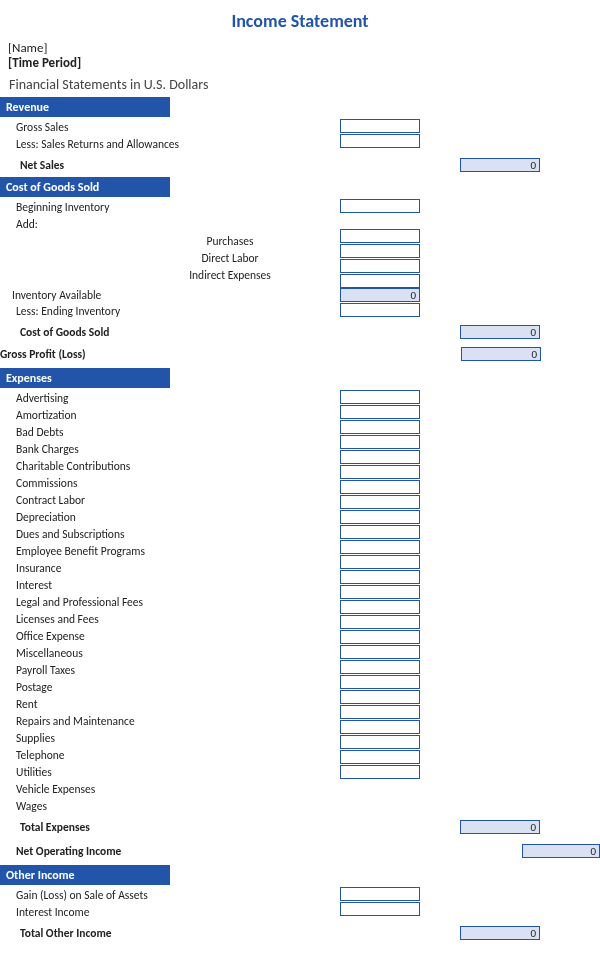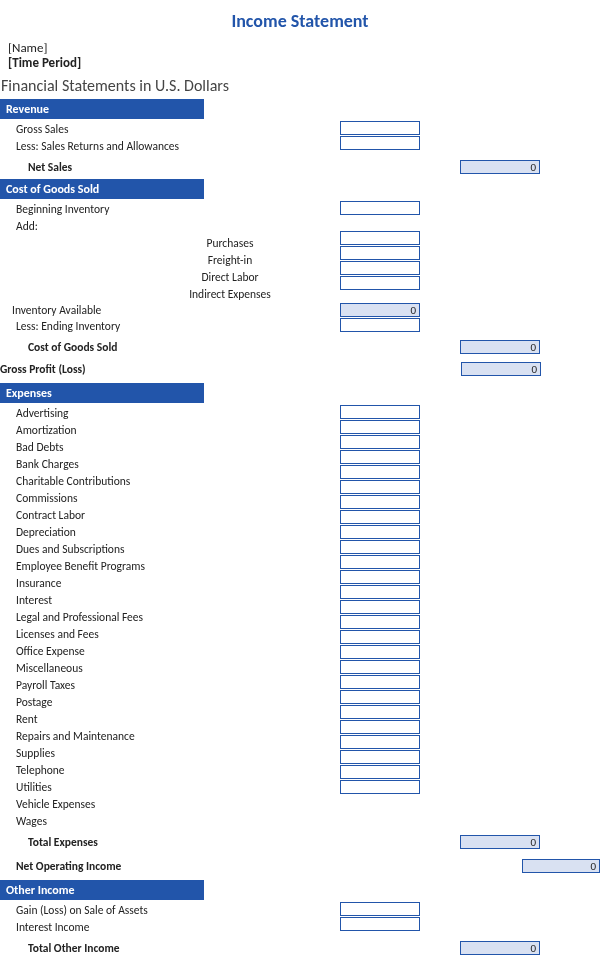--- a/index.html
+++ b/index.html
@@ -13,28 +13,28 @@
     }
     .page-title {
       text-align: center;
       color: #2255aa;
       font-size: 18px;
       font-weight: bold;
       margin-bottom: 8px;
     }
     .name-line { font-size: 13px; margin-left: 8px; }
     .period-line { font-size: 13px; font-weight: bold; margin-left: 8px; margin-bottom: 6px; }
-    .subtitle { font-size: 16px; color: #444; margin-left: 1px; margin-bottom: 4px; }
+    .subtitle { font-size: 14px; color: #444; margin-left: 9px; margin-bottom: 4px; }
     .section-header {
       background: #2255aa;
       color: #fff;
       font-weight: bold;
       font-size: 12px;
       padding: 3px 6px;
-      width: 204px;
+      width: 170px;
       margin-bottom: 2px;
     }
     .row {
       display: flex;
       align-items: center;
       min-height: 16px;
       margin-bottom: 1px;
     }
     .label {
       width: 340px;
@@ -79,21 +79,21 @@
     }
     .net-row {
       display: flex;
       align-items: center;
       min-height: 16px;
       margin-top: 4px;
       margin-bottom: 4px;
     }
     .net-label {
       width: 460px;
-      padding-left: 28px;
+      padding-left: 20px;
       font-weight: bold;
       font-size: 11.5px;
     }
     .net-value {
       width: 80px;
       height: 14px;
       background: #d9e1f2;
       border: 1px solid #2255aa;
       text-align: right;
       padding-right: 3px;
@@ -156,23 +156,20 @@
       <div class="row">
           <div class="label indent2">Beginning Inventory</div>
         </div>
       <div class="row">
           <div class="label indent2">Add:</div>
         </div>
       <div class="row">
           <div class="label indent3">Purchases</div>
         </div>
       <div class="row">
-          <div class="label indent3">Freight-in</div>
-        </div>
-      <div class="row">
           <div class="label indent3">Direct Labor</div>
         </div>
       <div class="row">
           <div class="label indent3">Indirect Expenses</div>
         </div>
     </div>
     <div class="col-inputs">
       <div class="input-box"></div>
       <div style="height:14px;"></div>
       <div class="input-box"></div>

